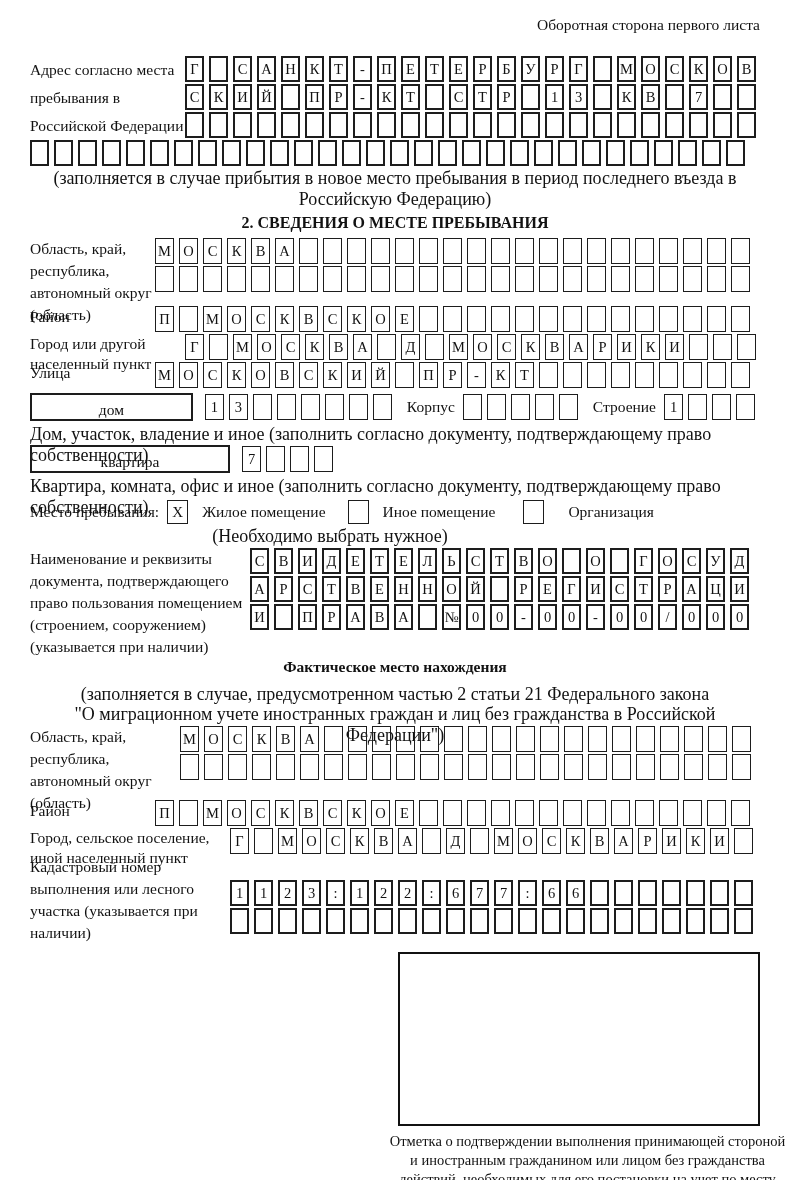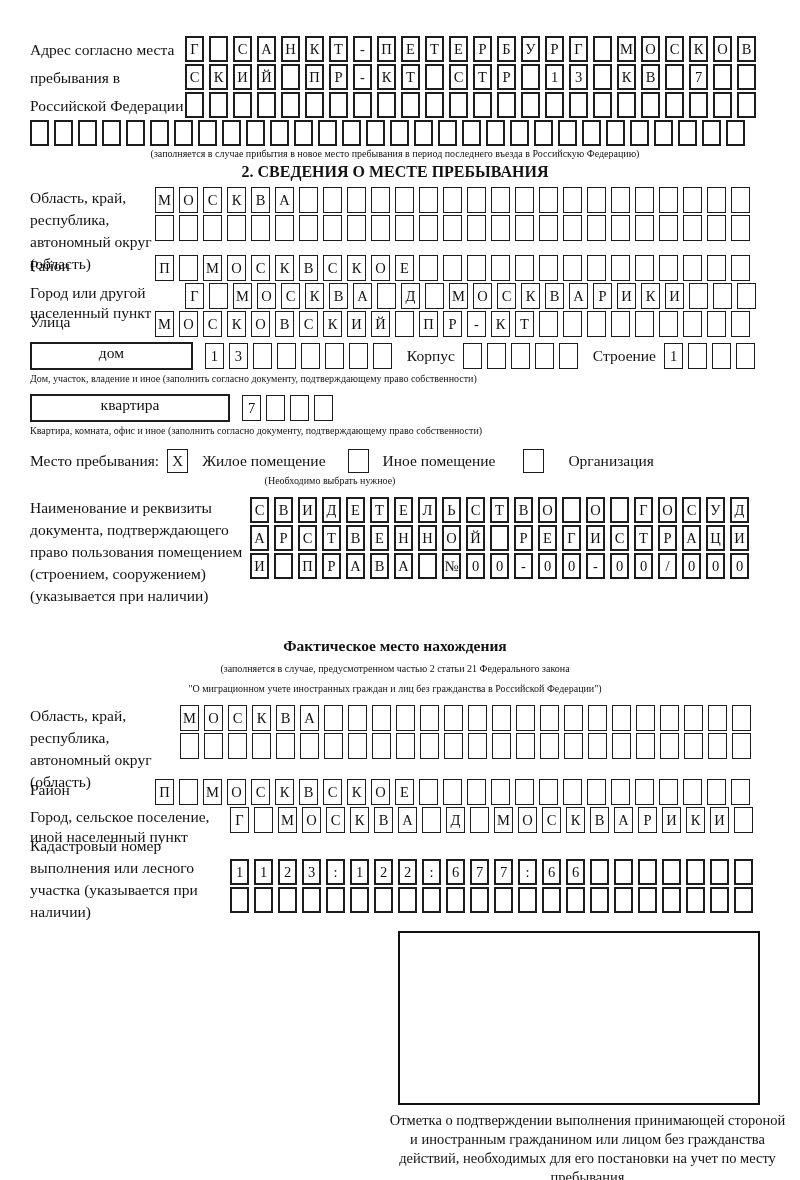--- a/index.html
+++ b/index.html
@@ -22,29 +22,29 @@
   .boxcol { display:block; }
   .boxrow { display:flex; height:26px; margin-bottom:2px; }
   .cbox {
     flex:0 0 19px; height:26px; margin-right:5px;
     border:1.5px solid #1d1d1d;
     display:flex; align-items:center; justify-content:center;
     font-size:14.5px; font-family:"Liberation Serif", serif;
   }
   .thick .cbox { border-width:2px; }
 
-  .caption { font-size:10px; }
+  .caption { font-size:18px; }
   .center { text-align:center; }
 
   .sec-title { font-weight:bold; font-size:16px; text-align:center; }
 
   .domrow { display:flex; align-items:center; height:30px; margin-top:2px; }
   .widebox {
     border:2px solid #1d1d1d; height:28px;
-    display:flex; align-items:flex-start; justify-content:center;
+    display:flex; align-items:flex-end; justify-content:center;
     font-size:15.5px;
   }
   .inl-lbl { font-size:15.5px; margin:0 8px 0 10px; }
 
   .chkrow { display:flex; align-items:center; height:28px; margin-top:2px; font-size:15.5px; }
   .chkbox {
     width:21px; height:24px; border:1.6px solid #1d1d1d;
     display:flex; align-items:center; justify-content:center;
     font-size:15px; margin:0 14px 0 8px;
   }
@@ -58,20 +58,21 @@
   .stamp-caption {
     margin-left:355px; margin-top:6px; width:405px;
     font-size:14.5px; line-height:19px; text-align:center;
   }
 </style>
 </head>
 <body>
 
 <div class="page">
 
+  <div class="hdr">Оборотная сторона первого листа</div>
 
   <div class="row" style="margin-top:20px;">
     <div class="lbl lbl-tall" style="flex:0 0 155px;">Адрес согласно места пребывания в Российской Федерации</div>
     <div class="boxcol">
       <div class="boxrow thick">
           <span class="cbox">Г</span>
           <span class="cbox"></span>
           <span class="cbox">С</span>
           <span class="cbox">А</span>
           <span class="cbox">Н</span>
@@ -387,21 +388,21 @@
     <span>Место пребывания:</span>
     <span class="chkbox">X</span>
     <span>Жилое помещение</span>
     <span class="chkbox" style="margin-left:22px;"></span>
     <span>Иное помещение</span>
     <span class="chkbox" style="margin-left:28px; margin-right:24px;"></span>
     <span>Организация</span>
   </div>
   <div class="caption center" style="margin-left:120px; width:360px; height:18px;">(Необходимо выбрать нужное)</div>
 
-  <div class="row" style="margin-top:4px; margin-bottom:30px;">
+  <div class="row" style="margin-top:4px; ">
     <div class="lbl" style="flex:0 0 220px;">Наименование и реквизиты документа, подтверждающего право пользования помещением (строением, сооружением) (указывается при наличии)</div>
     <div class="boxcol">
       <div class="boxrow thick">
           <span class="cbox">С</span>
           <span class="cbox">В</span>
           <span class="cbox">И</span>
           <span class="cbox">Д</span>
           <span class="cbox">Е</span>
           <span class="cbox">Т</span>
           <span class="cbox">Е</span>

